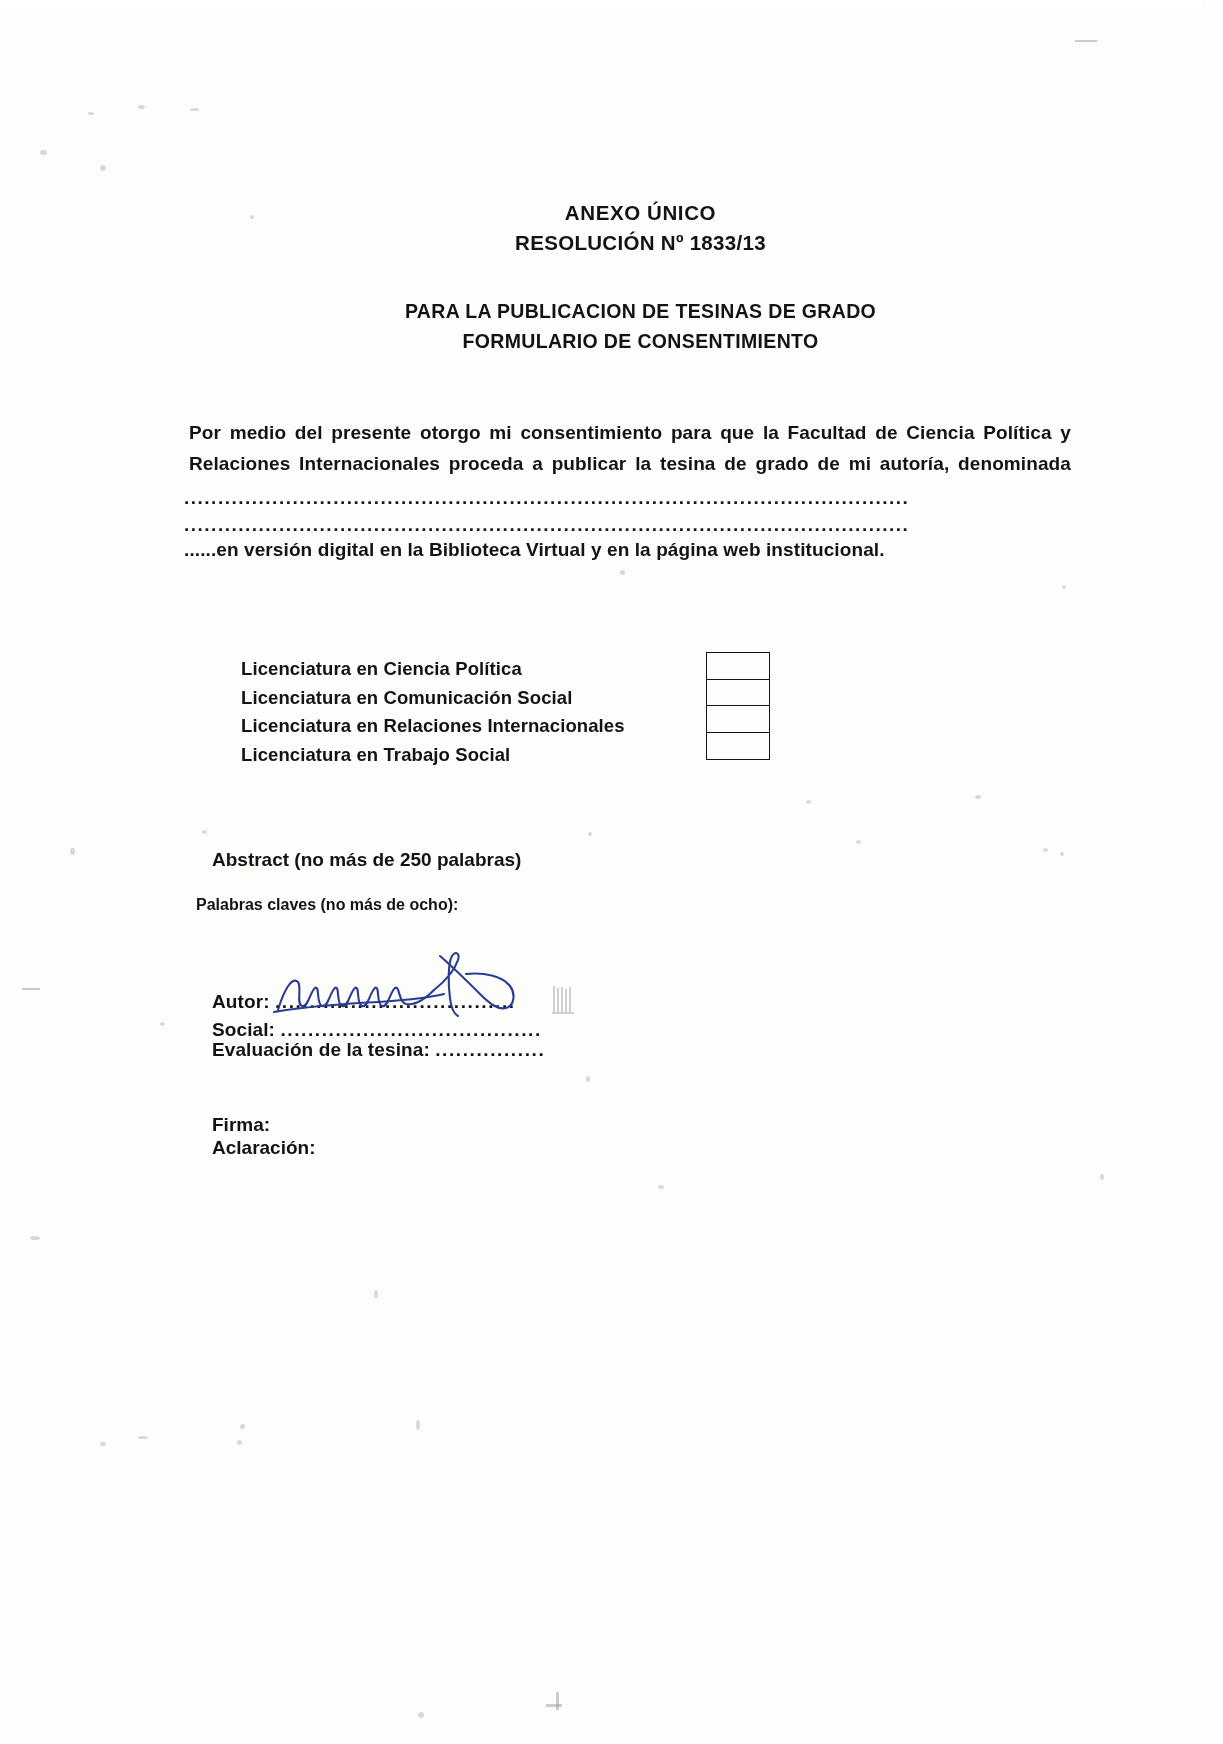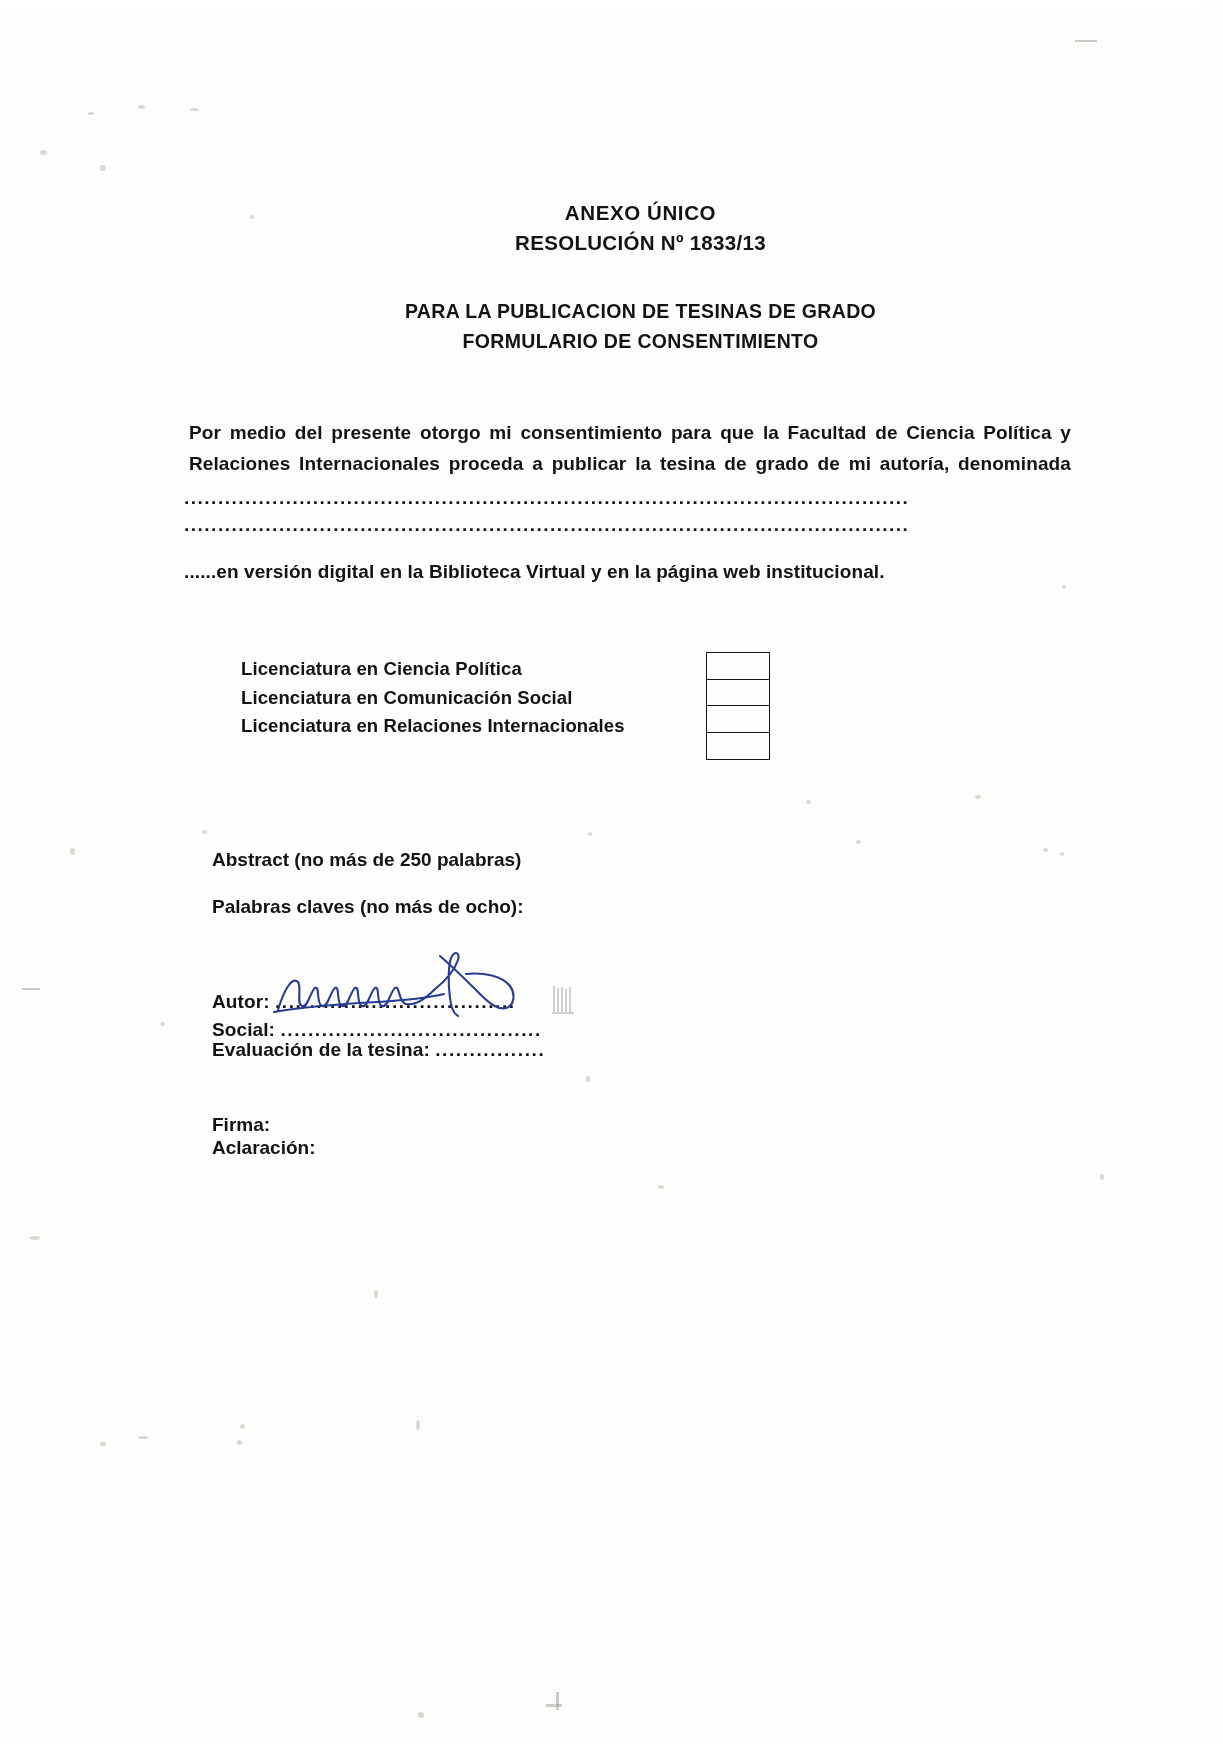--- a/index.html
+++ b/index.html
@@ -95,21 +95,21 @@
     letter-spacing: 1.5px;
     color: #15161a;
     white-space: nowrap;
     overflow: hidden;
   }
   .dotline-1 { top: 487px; }
   .dotline-2 { top: 514px; }
   .closing {
     position: absolute;
     left: 155px;
-    top: 561px;
+    top: 539px;
     width: 900px;
     font-weight: bold;
     font-size: 19px;
     letter-spacing: .1px;
     white-space: nowrap;
   }
 
   
   .degrees {
     position: absolute;
@@ -141,24 +141,24 @@
   .abstract-label {
     position: absolute;
     left: 183px;
     top: 849px;
     font-weight: bold;
     font-size: 19px;
     white-space: nowrap;
   }
   .keywords-label {
     position: absolute;
-    left: 183px;
+    left: 167px;
     top: 896px;
     font-weight: bold;
-    font-size: 19px;
+    font-size: 16px;
     white-space: nowrap;
   }
 
   
   .field {
     position: absolute;
     font-weight: bold;
     font-size: 19px;
     white-space: nowrap;
     letter-spacing: .1px;
@@ -243,20 +243,21 @@
   <div class="consent doc-text">Por medio del presente otorgo mi consentimiento para que la Facultad de Ciencia Política y Relaciones Internacionales proceda a publicar la tesina de grado de mi autoría, denominada</div>
 
   <div class="dotline dotline-1 doc-text">...........................................................................................................</div>
   <div class="dotline dotline-2 doc-text">...........................................................................................................</div>
   <div class="closing doc-text">......en versión digital en la Biblioteca Virtual y en la página web institucional.</div>
 
   <div class="degrees doc-text">
     <div>Licenciatura en Ciencia Política</div>
     <div>Licenciatura en Comunicación Social</div>
     <div>Licenciatura en Relaciones Internacionales</div>
+    <div>Licenciatura en Trabajo Social</div>
   </div>
 
   <div class="checkgrid">
     <div class="row"></div>
     <div class="row"></div>
     <div class="row"></div>
     <div class="row"></div>
   </div>
 
   <div class="abstract-label doc-text">Abstract (no más de 250 palabras)</div>

